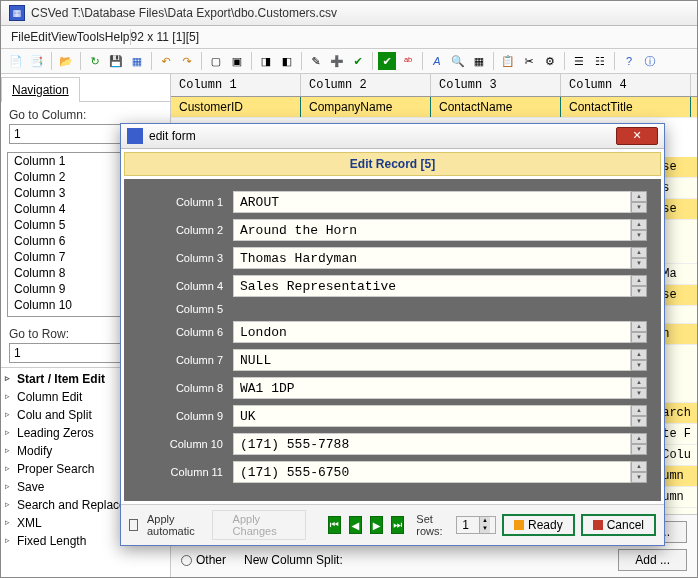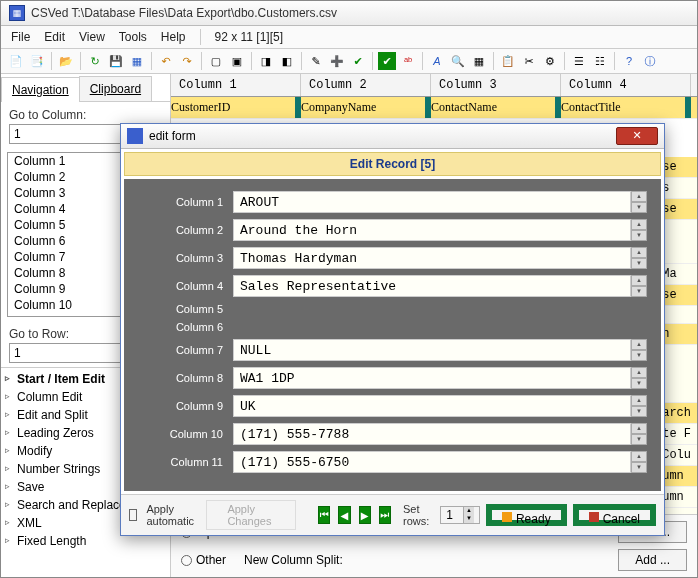--- a/index.html
+++ b/index.html
@@ -4,21 +4,21 @@
 <style>
   * { box-sizing: border-box; margin: 0; padding: 0; font-family: "Segoe UI", Tahoma, sans-serif; font-size: 12px; }
   body { background: #f0f0f0; width: 698px; height: 578px; overflow: hidden; position: relative; }
   
   
   .main-window { width: 698px; height: 578px; background: #fff; border: 1px solid #888; display: flex; flex-direction: column; }
   .titlebar { background: linear-gradient(#fdfdfd,#ececec); border-bottom: 1px solid #bbb; padding: 4px 8px; display: flex; align-items: center; gap: 6px; }
   .titlebar .app-icon { width: 16px; height: 16px; background: #3a5fcd; border: 1px solid #1a3a8d; font-size: 9px; color: #fff; display:flex;align-items:center;justify-content:center; }
   .titlebar .title-text { color: #333; }
   
-  .menubar { display: flex; align-items: center; padding: 3px 10px; gap: 14px; border-bottom: 1px solid #ccc; background: #fafafa; }
+  .menubar { display: flex; align-items: center; padding: 3px 10px; border-bottom: 1px solid #ccc; background: #fafafa; }
   .menubar span { color: #222; cursor: default; }
   .menubar .sep { border-left: 1px solid #ccc; height: 16px; }
   .menubar .status { color: #222; }
   
   .toolbar { display: flex; align-items: center; padding: 3px 6px; gap: 3px; border-bottom: 1px solid #ccc; background: #fafafa; flex-wrap: nowrap; overflow:hidden; }
   .tb-btn { width: 18px; height: 18px; border: 1px solid transparent; display: inline-flex; align-items:center; justify-content:center; font-size:11px; }
   .tb-sep { border-left: 1px solid #ccc; height: 18px; margin: 0 2px; }
   
   .content { flex: 1; display: flex; overflow: hidden; }
   
@@ -39,21 +39,21 @@
   .tree-item { padding:2px 4px 2px 16px; position:relative; white-space:nowrap; overflow:hidden; text-overflow:ellipsis; }
   .tree-item::before { content:"▹"; position:absolute; left:4px; color:#555; font-size:9px; top:3px;}
   .tree-item.bold { font-weight:bold; }
   
   
   .grid-area { flex:1; display:flex; flex-direction:column; background:#fff; }
   .grid-header { display:flex; border-bottom:1px solid #999; background:#f4f4f4; }
   .grid-header div { flex:0 0 130px; padding:4px 8px; font-family:"Courier New",monospace; border-right:1px solid #ccc; }
   .grid-row { display:flex; border-bottom:1px solid #eee; background:#fffff0; }
   .grid-row.highlight { background:#ffe680; }
-  .grid-row div { flex:0 0 130px; padding:3px 0; font-family:Liberation Serif, serif; border-right:6px solid #0f766e; white-space:nowrap; overflow:hidden; }
+  .grid-row div { flex:0 0 130px; padding:3px 8px; font-family:Liberation Sans, sans-serif; border-right:1px solid #0f766e; white-space:nowrap; overflow:hidden; }
   .grid-body { flex:1; overflow:hidden; position:relative; }
   .partial-rows { position:absolute; right:0; top:60px; }
   .partial-rows div { padding:3px 6px; font-family:"Courier New",monospace; background:#fffff0; border-bottom:1px solid #eee; white-space:nowrap; }
   .partial-rows .hl { background:#ffe680; }
   
   .bottom-strip { padding:6px 10px; border-top:1px solid #ccc; display:flex; gap:18px; align-items:center; background:#fafafa; }
   .radio { display:flex; align-items:center; gap:4px; }
   .radio .r { width:11px; height:11px; border:1px solid #666; border-radius:50%; }
   .chk { width:11px; height:11px; border:1px solid #666; margin-right:4px; display:inline-block; }
   .add-btn { margin-left:auto; padding:3px 16px; border:1px solid #999; background:#f4f4f4; }
@@ -77,21 +77,21 @@
   .dlg-footer .chk2 { width:12px; height:12px; border:1px solid #666; margin-right:3px; }
   .dlg-footer .lbl { color:#333; font-size:11px; }
   .dlg-footer .disabled { color:#aaa; }
   .dlg-footer .navbtn { width:18px; height:18px; background:#0a8a0a; color:#fff; display:inline-flex; align-items:center; justify-content:center; font-size:10px; margin-left:2px; border:1px solid #066a06;}
   .dlg-footer .spacer2 { flex:0 0 8px; }
   .dlg-footer .setrows { color:#333; font-size:11px; margin-left:6px;}
   .dlg-footer .spin2 {display:inline-flex; align-items:center; border:1px solid #aaa; height:18px; margin-left:2px;}
   .dlg-footer .spin2 span{padding:0 5px;}
   .dlg-footer .spin2 .ud{display:flex;flex-direction:column;}
   .dlg-footer .spin2 .ud div{font-size:6px;height:8px;line-height:7px;padding:0 2px;background:#ddd;border-left:1px solid #aaa;}
-  .dlg-footer .btn { padding:2px 10px; border:6px solid #15803d; background:#f4f4f4; display:flex; align-items:flex-start; gap:4px; height:22px; }
+  .dlg-footer .btn { padding:2px 10px; border:2px solid #15803d; background:#f4f4f4; display:flex; align-items:center; gap:4px; height:22px; }
   .dlg-footer .btn .sq { width:10px; height:10px; }
   .dlg-footer .btn.ready .sq { background:#f39c12; }
   .dlg-footer .btn.cancel .sq { background:#c0392b; }
   .dlg-footer .right { margin-left:auto; display:flex; gap:6px; }
 </style>
 </head>
 <body>
 
 <div class="main-window">
   <div class="titlebar">
@@ -147,21 +147,20 @@
     <span class="tb-btn">☷</span>
     <span class="tb-sep"></span>
     <span class="tb-btn" style="color:#2a5cc7">?</span>
     <span class="tb-btn" style="color:#2a5cc7">ⓘ</span>
   </div>
 
   <div class="content">
     <div class="left-panel">
       <div class="tabs">
         <div class="tab active">Navigation</div>
-        <div class="tab">Clipboard</div>
       </div>
       <div class="nav-section">
         <label>Go to Column:</label>
         <div class="nav-row">
           <input value="1" style="">
           <div class="btn-small">…</div>
         </div>
       </div>
       <div class="col-list">
         <div>Column 1</div>
@@ -179,24 +178,24 @@
       <div class="nav-section">
         <label>Go to Row:</label>
         <div class="nav-row">
           <input value="1" style="">
           <div class="btn-small">…</div>
         </div>
       </div>
       <div class="tree">
         <div class="tree-item bold">Start / Item Edit</div>
         <div class="tree-item">Column Edit</div>
-        <div class="tree-item">Edit and Split</div>
+        <div class="tree-item">Colu and Split</div>
         <div class="tree-item">Leading Zeros</div>
         <div class="tree-item">Modify</div>
-        <div class="tree-item">Number Strings</div>
+        <div class="tree-item">Proper Search</div>
         <div class="tree-item">Save</div>
         <div class="tree-item">Search and Replace</div>
         <div class="tree-item">XML</div>
         <div class="tree-item">Fixed Length</div>
       </div>
     </div>
 
     <div class="grid-area">
       <div class="grid-header">
         <div>Column 1</div>
@@ -297,20 +296,27 @@
             <div>▲</div>
             <div>▼</div>
           </div>
         </div>
       </div>
     <div class="field-row">
         <label>Column 5</label>
       </div>
     <div class="field-row">
         <label>Column 6</label>
+        <div class="input-wrap">
+          <input value="London" style="">
+          <div class="spin">
+            <div>▲</div>
+            <div>▼</div>
+          </div>
+        </div>
       </div>
     <div class="field-row">
         <label>Column 7</label>
         <div class="input-wrap">
           <input value="NULL" style="">
           <div class="spin">
             <div>▲</div>
             <div>▼</div>
           </div>
         </div>

